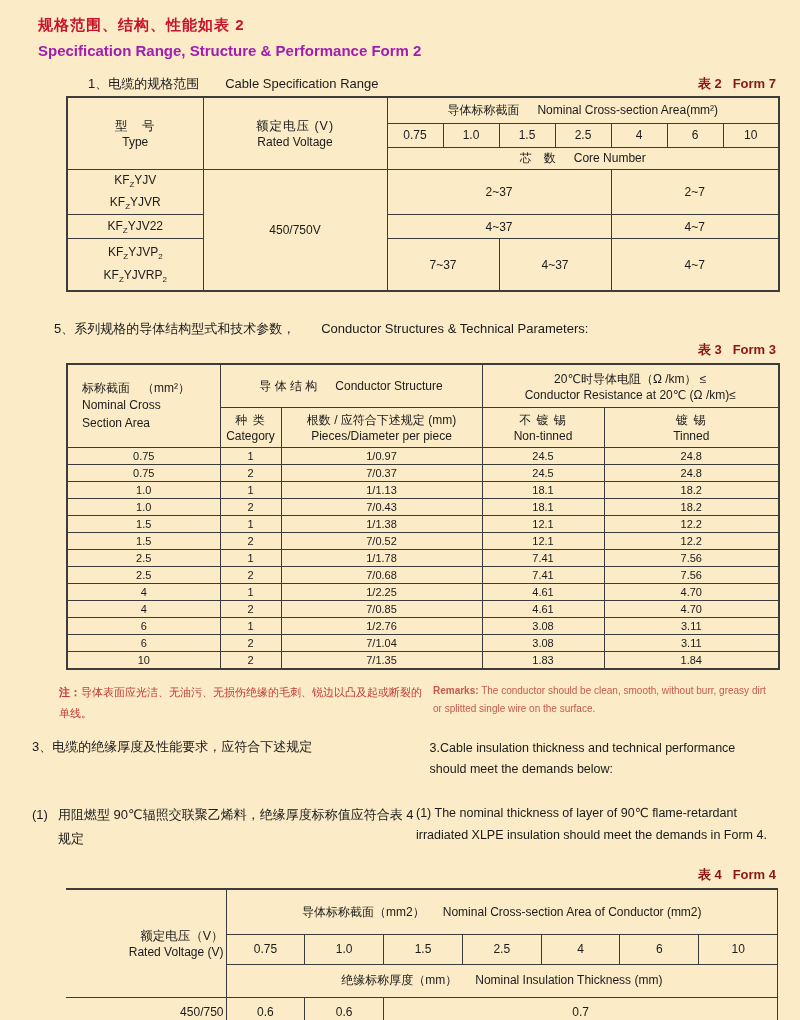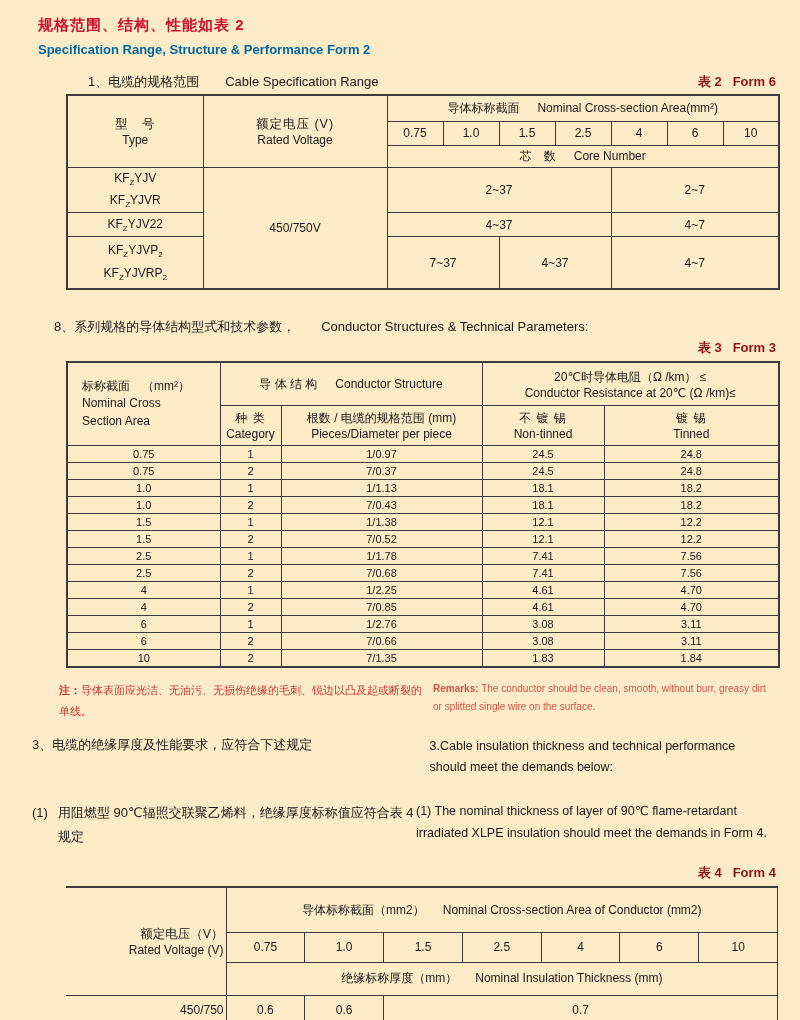--- a/index.html
+++ b/index.html
@@ -4,21 +4,21 @@
 <style>
   * { margin:0; padding:0; box-sizing:border-box; }
   html,body { width:800px; height:1020px; }
   body {
     font-family:"Liberation Sans","DejaVu Sans",sans-serif;
     background:#FBEBC7; color:#222; overflow:hidden;
   }
   .page { width:800px; height:1020px; background:#FBEBC7; position:relative; overflow:hidden; }
 
   .title-cn { margin:16px 0 0 38px; font-size:15px; font-weight:bold; color:#C9132D; letter-spacing:1px; }
-  .title-en { margin:7px 0 0 38px; font-size:13px; font-weight:bold; color:#0369a1; }
+  .title-en { margin:7px 0 0 38px; font-size:15px; font-weight:bold; color:#a21caf; }
 
   .secrow { display:flex; align-items:flex-end; justify-content:space-between; margin:16px 24px 3px 88px; }
   .sec-label { font-size:13px; color:#1b1b1b; }
   .sec-label .en { margin-left:26px; }
   .form-tag { font-size:13px; font-weight:bold; color:#8a1613; white-space:pre; }
 
   table.tbl { border-collapse:collapse; table-layout:fixed; margin-left:66px; background:#FBEBC7; }
   table.tbl td { border:1.6px solid #3c3c3c; text-align:center; vertical-align:middle; font-size:12px; color:#1b1b1b; padding:0 2px; }
   table.tbl2, table.tbl3 { border:2px solid #3c3c3c; }
 
@@ -66,21 +66,21 @@
 
 <div class="page">
 
   <div class="title-cn">规格范围、结构、性能如表 2</div>
   <div class="title-en">Specification Range, Structure &amp; Performance Form 2</div>
 
   <div class="secrow">
     <div class="sec-label">
       <span>1、电缆的规格范围</span><span class="en">Cable Specification Range</span>
     </div>
-    <div class="form-tag">表 2   Form 6</div>
+    <div class="form-tag">表 2   Form 7</div>
   </div>
 
   <table class="tbl tbl2">
     <colgroup>
         <col style="width:136px">
         <col style="width:184px">
         <col span="7" style="width:56px">
       </colgroup>
     <tbody>
         <tr class="hr1">
@@ -133,21 +133,21 @@
       </td>
       <td colspan="2">7~37</td>
       <td colspan="2">4~37</td>
       <td colspan="3">4~7</td>
     </tr>
   </tbody>
     </table>
 
   <div class="secrow" style="margin-top:28px; margin-left:54px; margin-bottom:0;">
     <div class="sec-label">
-      <span>8、系列规格的导体结构型式和技术参数，</span><span class="en">Conductor Structures &amp; Technical Parameters:</span>
+      <span>5、系列规格的导体结构型式和技术参数，</span><span class="en">Conductor Structures &amp; Technical Parameters:</span>
     </div>
   </div>
   <div class="form4row" style="margin-top:2px;">
     <span class="form-tag">表 3   Form 3</span>
   </div>
 
   <table class="tbl tbl3">
     <colgroup>
         <col style="width:153px">
         <col style="width:61px">
@@ -169,21 +169,21 @@
           <div>20℃时导体电阻（Ω /km） ≤</div>
           <div>Conductor Resistance at 20℃ (Ω /km)≤</div>
         </td>
       </tr>
       <tr class="hr2">
         <td class="cellpair">
           <span class="cn" style="font-size:12px">种 类</span>
             <span class="en">Category</span>
         </td>
         <td class="cellpair">
-          <span class="cn" style="font-size:12px;letter-spacing:0">根数 / 电缆的规格范围 (mm)</span>
+          <span class="cn" style="font-size:12px;letter-spacing:0">根数 / 应符合下述规定 (mm)</span>
             <span class="en">Pieces/Diameter per piece</span>
         </td>
         <td class="cellpair">
           <span class="cn" style="font-size:12px">不 镀 锡</span>
             <span class="en">Non-tinned</span>
         </td>
         <td class="cellpair">
           <span class="cn" style="font-size:12px">镀 锡</span>
             <span class="en">Tinned</span>
         </td>
@@ -263,21 +263,21 @@
         <tr>
           <td>6</td>
           <td>1</td>
           <td>1/2.76</td>
           <td>3.08</td>
           <td>3.11</td>
         </tr>
         <tr>
           <td>6</td>
           <td>2</td>
-          <td>7/0.66</td>
+          <td>7/1.04</td>
           <td>3.08</td>
           <td>3.11</td>
         </tr>
         <tr>
           <td>10</td>
           <td>2</td>
           <td>7/1.35</td>
           <td>1.83</td>
           <td>1.84</td>
         </tr>

